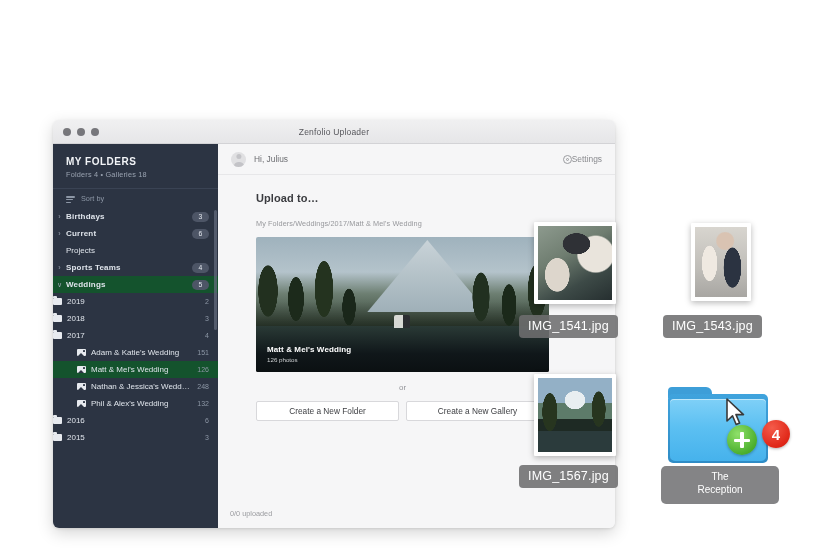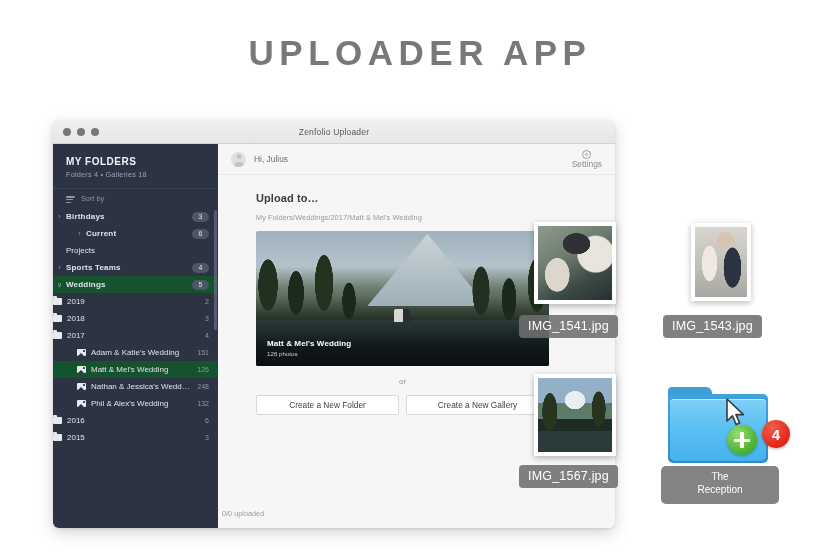--- a/index.html
+++ b/index.html
@@ -125,32 +125,32 @@
   }
   .avatar::before {
     content: ""; position: absolute; top: 2.6px; left: 50%; transform: translateX(-50%);
     width: 5.2px; height: 5.2px; border-radius: 50%; background: #c3c3c7;
   }
   .avatar::after {
     content: ""; position: absolute; bottom: -2.6px; left: 50%; transform: translateX(-50%);
     width: 10px; height: 7px; border-radius: 50% 50% 0 0; background: #c3c3c7;
   }
   .greet { font-size: 8.4px; color: #6d6e72; }
-  .settings { display: flex; align-items: center; font-size: 8.4px; color: #8a8b8f; flex-direction: column; }
+  .settings { display: flex; align-items: center; font-size: 8.4px; color: #8a8b8f; }
   .gear {
     width: 9px; height: 9px; border: 1.4px solid #9c9da1; border-radius: 50%;
     position: relative; flex: none;
   }
   .gear::before {
     content: ""; position: absolute; inset: 2px; border-radius: 50%; border: 1px solid #9c9da1;
   }
 
   .main-content { flex: 1; padding: 17px 38px 0 38px; position: relative; }
   .upload-h { font-size: 11px; font-weight: bold; color: #3a3b3f; letter-spacing: .1px; }
-  .breadcrumb { font-size: 7.3px; color: #97989c; margin-top: 9px; letter-spacing: .1px; }
+  .breadcrumb { font-size: 7.3px; color: #97989c; margin-top: 15px; letter-spacing: .1px; }
 
   .hero {
     margin-top: 9px; width: 293px; height: 135px; border-radius: 2px;
     position: relative; overflow: hidden;
     background:
       linear-gradient(to bottom, rgba(0,0,0,0) 48%, rgba(0,0,0,.72) 100%),
       linear-gradient(to bottom, #9fb2bd 0%, #b4c3cb 26%, #6d7f72 42%, #2c3a2c 68%, #141c18 100%);
   }
   .hero .mtn {
     position: absolute; left: 38%; top: 3px; width: 120px; height: 72px;
@@ -186,21 +186,21 @@
   .hero-sub { font-size: 6.2px; color: #cfd1d3; margin-top: 2.5px; }
 
   .or-text { text-align: center; font-size: 8px; color: #94959a; margin-top: 11px; width: 293px; }
   .btn-row { display: flex; gap: 7px; margin-top: 9px; width: 293px; text-align: center; }
   .btn {
     flex: 1; height: 20px; background: #ffffff; border: 1px solid #d8d8db;
     border-radius: 2px; display: flex; align-items: center; justify-content: center;
     font-size: 8.3px; color: #3f4044;
   }
   .statusbar {
-    height: 30px; display: flex; align-items: center; padding: 0 4px;
+    height: 30px; display: flex; align-items: center; padding: 0 12px;
     font-size: 7.3px; color: #9b9ca0;
   }
 
   
   .drag-photo {
     position: absolute; background: #ffffff; padding: 4px; border-radius: 1px;
     box-shadow: 0 2px 6px rgba(0,0,0,.28);
   }
   .drag-photo .inner { width: 100%; height: 100%; overflow: hidden; position: relative; }
 
@@ -285,21 +285,20 @@
     position: absolute; left: 661px; top: 466px; width: 118px;
     background: rgba(122,122,124,.92); color: #ffffff; border-radius: 5px;
     font-size: 10px; text-align: center; padding: 5px 4px 7px 4px; line-height: 1.28;
   }
 </style>
 </head>
 <body>
 
 <div id="stage">
 
-  <div class="page-title">UPLOADER APP</div>
 
   <div class="app-window">
 
     <div class="titlebar">
       <div class="traffic">
         <span class="dot"></span>
         <span class="dot"></span>
         <span class="dot"></span>
       </div>
       <div class="win-title">Zenfolio Uploader</div>
@@ -321,21 +320,21 @@
             </span>
           <span>Sort by</span>
         </div>
         <div class="tree">
           <div class="tree-scroll" id="tree-scroll">
               <div class="row top">
                 <span class="chev">›</span>
                 <span class="lbl">Birthdays</span>
                 <span class="pill">3</span>
               </div>
-              <div class="row top" style="height: 17px; padding-left: 20px;">
+              <div class="row top" style="height: 17px;">
                 <span class="chev">›</span>
                 <span class="lbl">Current</span>
                 <span class="pill">6</span>
               </div>
               <div class="row">
                 <span class="chev"></span>
                 <span class="lbl">Projects</span>
               </div>
               <div class="row top">
                 <span class="chev">›</span>

